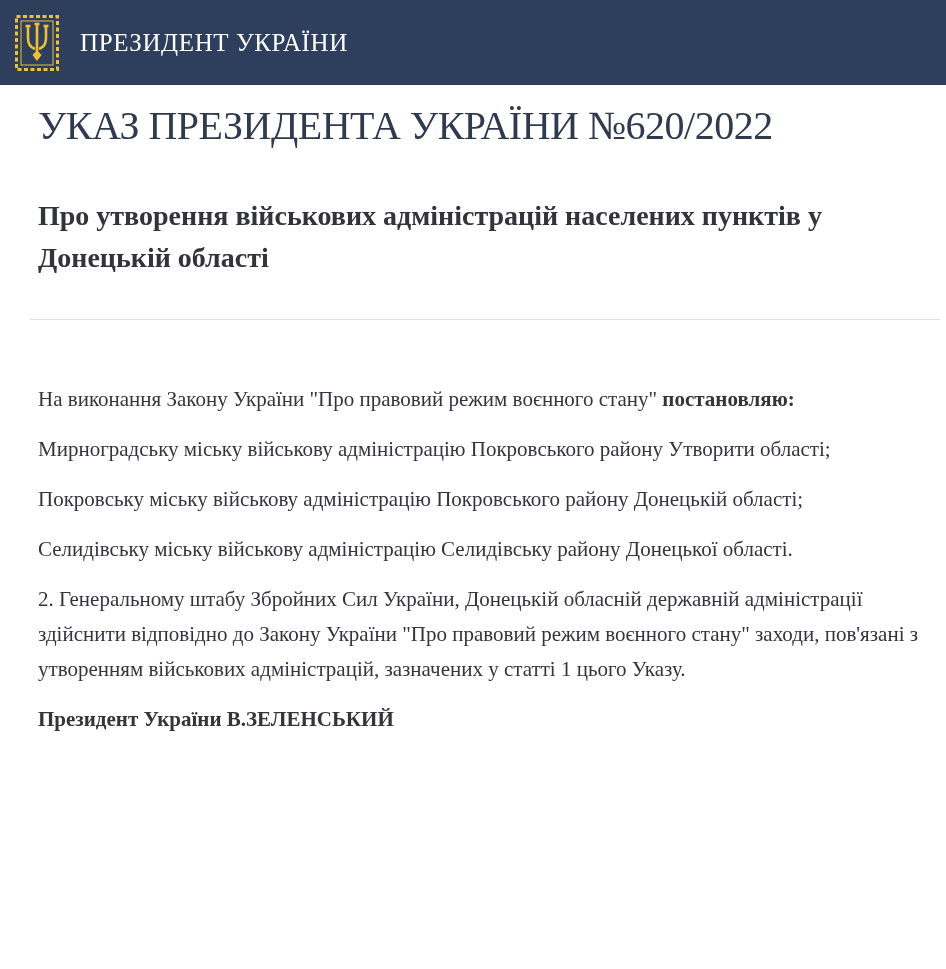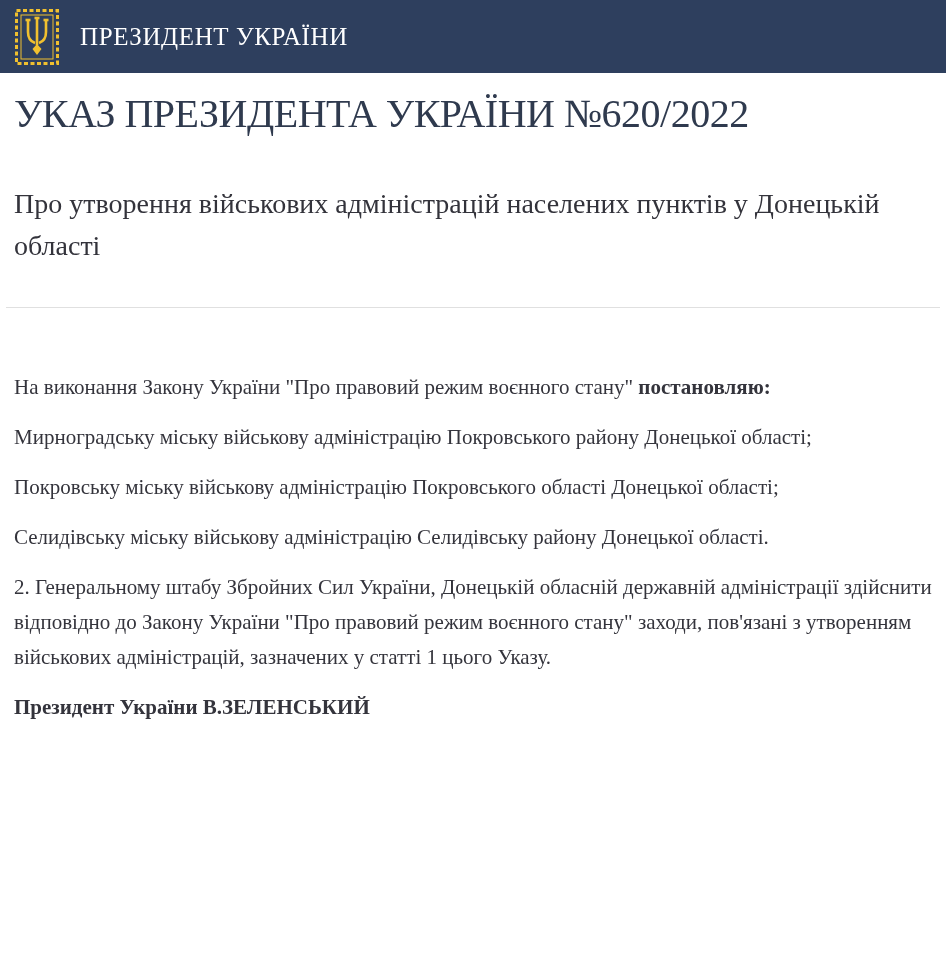--- a/index.html
+++ b/index.html
@@ -10,21 +10,21 @@
   body {
     width: 946px;
     height: 969px;
     overflow: hidden;
     font-family: "Liberation Serif", serif;
     color: #34343c;
   }
 
   
   .site-header {
-    height: 73px;
+    height: 85px;
     background: #2e3f5e;
     display: flex;
     align-items: center;
     padding: 0 0 0 14px;
     box-sizing: border-box;
   }
   .emblem {
     width: 46px;
     height: 58px;
     display: block;
@@ -34,34 +34,35 @@
     margin-left: 20px;
     color: #ffffff;
     font-size: 25px;
     letter-spacing: 0.6px;
     white-space: nowrap;
   }
 
   
   .article {
     padding: 0 14px;
+    margin-left: 24px;
   }
   .decree-title {
     margin: 18px 0 0 0;
     font-size: 40px;
     font-weight: 400;
     letter-spacing: -0.5px;
     line-height: 1.15;
     color: #2f3a4e;
     white-space: nowrap;
   }
   .decree-subtitle {
     margin: 46px 0 0 0;
     font-size: 28px;
-    font-weight: 400;
+    font-weight: 700;
     line-height: 1.5;
     color: #33333b;
     max-width: 900px;
   }
   .divider {
     height: 1px;
     background: #e0e0e0;
     margin: 40px -8px 0 -8px;
   }
   .body-text p {
@@ -107,21 +108,21 @@
 
   <h1 class="decree-title">УКАЗ ПРЕЗИДЕНТА УКРАЇНИ №620/2022</h1>
 
   <h2 class="decree-subtitle">Про утворення військових адміністрацій населених пунктів у Донецькій області</h2>
 
   <div class="divider"></div>
 
   <div class="body-text">
     <p class="intro"><span>На виконання Закону України "Про правовий режим воєнного стану" </span><span class="bold">постановляю:</span></p>
 
-    <p>Мирноградську міську військову адміністрацію Покровського району Донецької області;</p>
-    <p>Покровську міську військову адміністрацію Покровського області Донецької області;</p>
+    <p>Мирноградську міську військову адміністрацію Покровського району Утворити області;</p>
+    <p>Покровську міську військову адміністрацію Покровського району Донецькій області;</p>
     <p>Селидівську міську військову адміністрацію Селидівську району Донецької області.</p>
     <p>2. Генеральному штабу Збройних Сил України, Донецькій обласній державній адміністрації здійснити відповідно до Закону України "Про правовий режим воєнного стану" заходи, пов'язані з утворенням військових адміністрацій, зазначених у статті 1 цього Указу.</p>
 
     <p class="signature">Президент України В.ЗЕЛЕНСЬКИЙ</p>
   </div>
 
 </main>
 
 </body></html>

